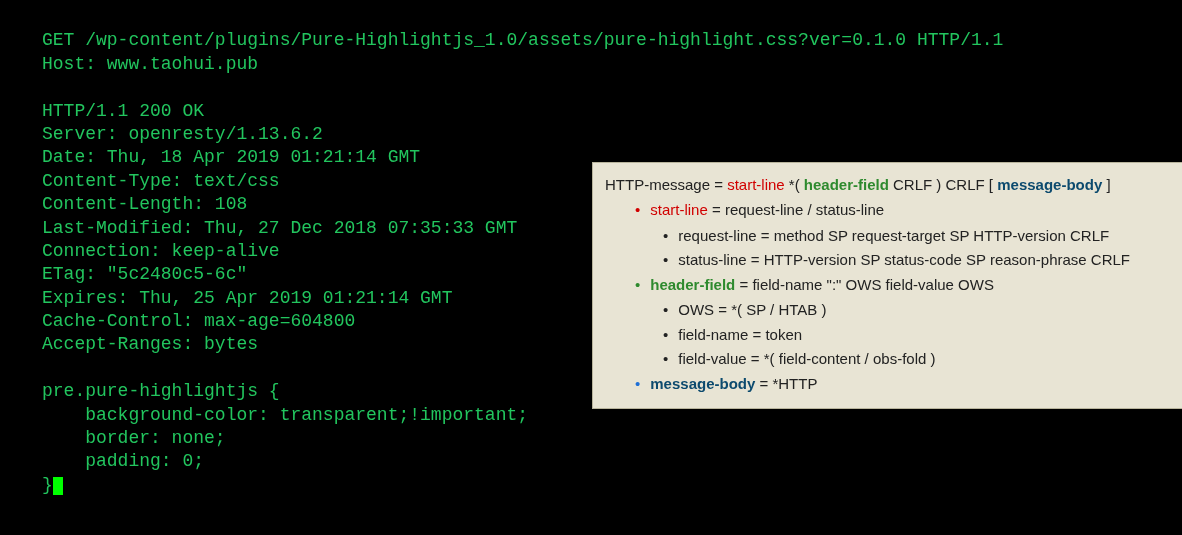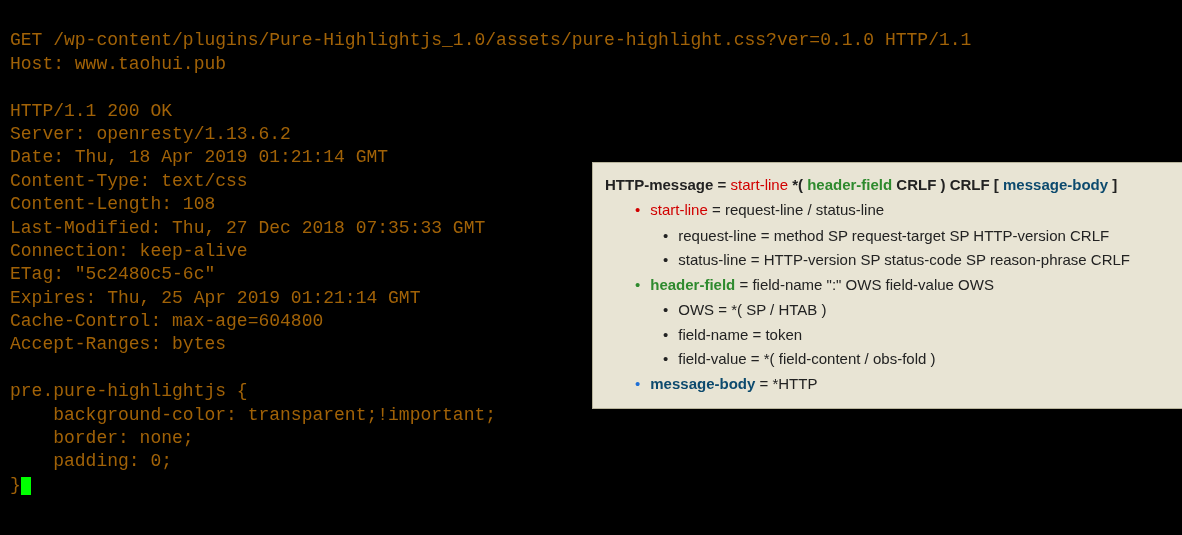--- a/index.html
+++ b/index.html
@@ -11,21 +11,22 @@
     font-family: "Consolas", "Courier New", monospace;
     font-size: 18px;
     color: #d0d0d0;
     overflow: hidden;
     position: relative;
   }
   .terminal {
     padding: 6px 10px;
     line-height: 1.3;
     white-space: pre;
-    color: #a16207;
+    color: #22c55e;
+    margin-left: 32px;
   }
   .cursor {
     display: inline-block;
     width: 10px;
     height: 18px;
     background: #00ff00;
     vertical-align: text-bottom;
   }
   .infobox {
     position: absolute;
@@ -35,21 +36,21 @@
     background: #e8e4d4;
     border: 1px solid #b8b49c;
     padding: 10px 12px 12px 12px;
     font-family: "Segoe UI", Arial, sans-serif;
     font-size: 15px;
     color: #222;
     line-height: 1.55;
     box-shadow: 0 0 6px rgba(0,0,0,0.3);
   }
   .infobox .row { display: block; }
-  .bold { font-weight: 700; }
+  .bold { font-weight: 400; }
   .red    { color: #d10000; font-weight: 400; }
   .green  { color: #2e8a2e; font-weight: 600; margin-top: 47px; }
   .blue   { color: #0c4a6e; font-weight: 600; }
   .bullet-list { margin: 2px 0 0 30px; padding: 0; list-style: none; }
   .bullet-list li::before {
     content: "•";
     margin-right: 10px;
   }
   .bullet-list.red-b > li::before   { color: #d10000; }
   .bullet-list.green-b > li::before { color: #2e8a2e; }

